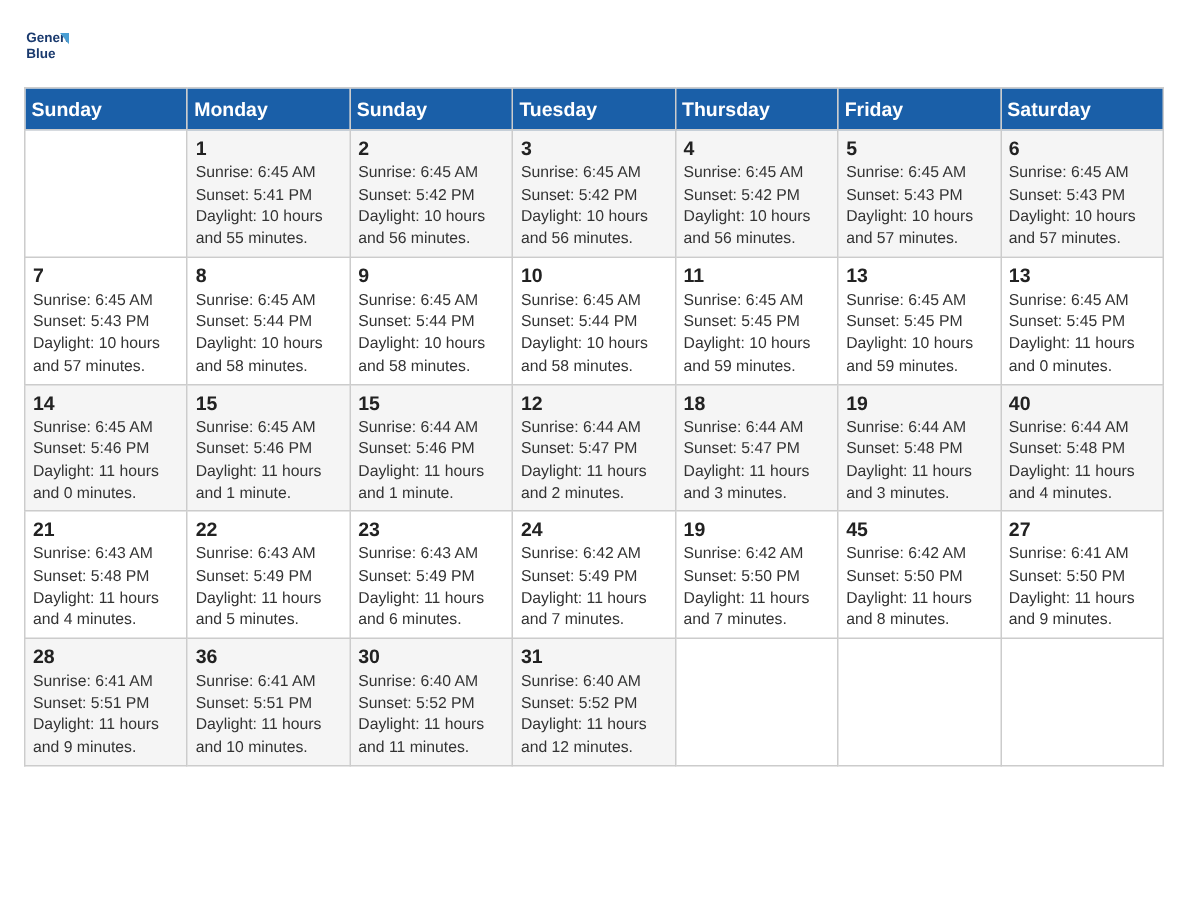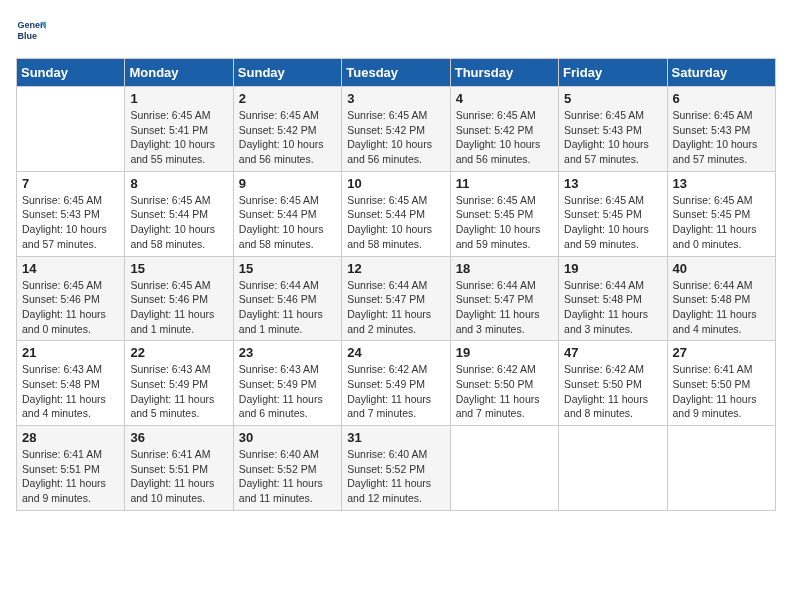--- a/index.html
+++ b/index.html
@@ -230,21 +230,21 @@
         </td>
         <td>
           <span class="day-number">24</span>
           <div class="day-info">Sunrise: 6:42 AM<br>Sunset: 5:49 PM<br>Daylight: 11 hours<br>and 7 minutes.</div>
         </td>
         <td>
           <span class="day-number">19</span>
           <div class="day-info">Sunrise: 6:42 AM<br>Sunset: 5:50 PM<br>Daylight: 11 hours<br>and 7 minutes.</div>
         </td>
         <td>
-          <span class="day-number">47</span>
+          <span class="day-number">45</span>
           <div class="day-info">Sunrise: 6:42 AM<br>Sunset: 5:50 PM<br>Daylight: 11 hours<br>and 8 minutes.</div>
         </td>
         <td>
           <span class="day-number">27</span>
           <div class="day-info">Sunrise: 6:41 AM<br>Sunset: 5:50 PM<br>Daylight: 11 hours<br>and 9 minutes.</div>
         </td>
       </tr>
       <tr>
         <td>
           <span class="day-number">28</span>

